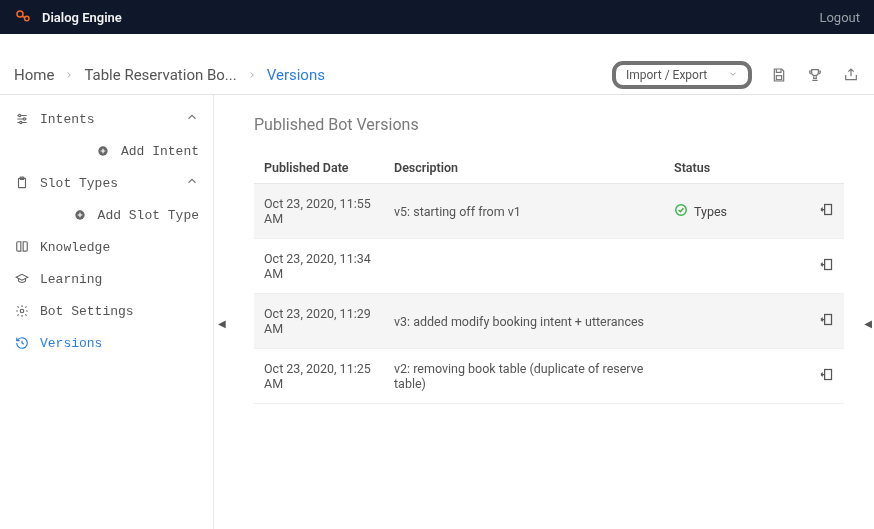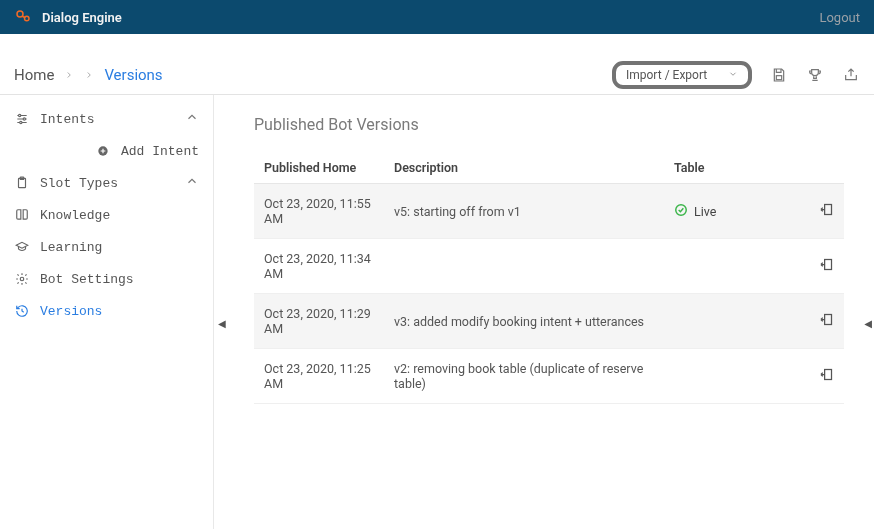--- a/index.html
+++ b/index.html
@@ -11,21 +11,21 @@
     background: #fff;
     width: 874px;
     height: 529px;
     overflow: hidden;
     position: relative;
   }
 
   
   .app-header {
     height: 34px;
-    background: #0c4a6e;
+    background: #0f172a;
     color: #ddd;
     display: flex;
     align-items: center;
     padding: 0 14px;
     justify-content: space-between;
   }
   .app-header-left { display: flex; align-items: center; gap: 10px; }
   .app-title { font-size: 13px; font-weight: 600; color: #f2f2f2; }
   .logout-link { color: #9aa0a6; font-size: 13px; cursor: pointer; }
 
@@ -128,20 +128,21 @@
 </div>
 
 <div class="toolbar">
   <div class="breadcrumb">
     <span class="crumb">Home</span>
     <span class="sep">
       <svg width="10" height="10" viewBox="0 0 24 24" fill="none" stroke="currentColor" stroke-width="2">
           <path d="M9 6l6 6-6 6"></path>
         </svg>
     </span>
+    <span class="crumb">Table Reservation Bo...</span>
     <span class="sep">
       <svg width="10" height="10" viewBox="0 0 24 24" fill="none" stroke="currentColor" stroke-width="2">
           <path d="M9 6l6 6-6 6"></path>
         </svg>
     </span>
     <span class="crumb active">Versions</span>
   </div>
 
   <div class="toolbar-actions">
     <div class="ie-dropdown">
@@ -216,20 +217,31 @@
             </svg>
         </span>
         <span>Slot Types</span>
       </span>
       <span class="chev">
         <svg viewBox="0 0 24 24" fill="none" stroke="currentColor" stroke-width="2">
             <path d="M6 15l6-6 6 6"></path>
           </svg>
       </span>
     </div>
+    <div class="side-item sub">
+      <span class="lbl">
+        <span class="icn">
+          <svg viewBox="0 0 24 24" fill="currentColor">
+              <circle cx="12" cy="12" r="8"></circle>
+              <path d="M12 8v8M8 12h8" stroke="#fff" stroke-width="2"></path>
+            </svg>
+        </span>
+        <span>Add Slot Type</span>
+      </span>
+    </div>
     <div class="side-item">
       <span class="lbl">
         <span class="icn">
           <svg viewBox="0 0 24 24" fill="none" stroke="currentColor" stroke-width="2">
               <path d="M3 5a2 2 0 0 1 2-2h5v16H5a2 2 0 0 1-2-2zM21 5a2 2 0 0 0-2-2h-5v16h5a2 2 0 0 0 2-2z"></path>
             </svg>
         </span>
         <span>Knowledge</span>
       </span>
     </div>
@@ -270,37 +282,37 @@
   </div>
 
   <div class="handle left">◀</div>
   <div class="handle right">◀</div>
 
   <div class="content">
     <div class="section-title">Published Bot Versions</div>
     <table class="vtable">
       <thead>
         <tr>
-          <th class="col-date">Published Home</th>
+          <th class="col-date">Published Date</th>
           <th class="col-desc">Description</th>
-          <th class="col-status">Table</th>
+          <th class="col-status">Status</th>
           <th class="col-action"></th>
         </tr>
       </thead>
       <tbody id="versions-body">
           <tr class="row">
             <td class="col-date">Oct 23, 2020, 11:55 AM</td>
             <td class="col-desc">v5: starting off from v1</td>
             <td class="col-status">
               <span class="status-live">
                 <span><svg width="14" height="14" viewBox="0 0 24 24" fill="none" stroke="#3bb54a" stroke-width="2.5">
                     <circle cx="12" cy="12" r="9"></circle>
                     <path d="M8 12l3 3 5-6"></path>
                   </svg></span>
-                <span>Live</span>
+                <span>Types</span>
               </span>
             </td>
             <td class="col-action"><span class="rollback-icon">
                 <svg viewBox="0 0 24 24" fill="none" stroke="currentColor" stroke-width="2">
                   <rect x="9" y="4" width="11" height="16"></rect>
                   <path d="M9 12H3m0 0l3-3m-3 3l3 3"></path>
                 </svg>
               </span></td>
           </tr>
           <tr class="row">

